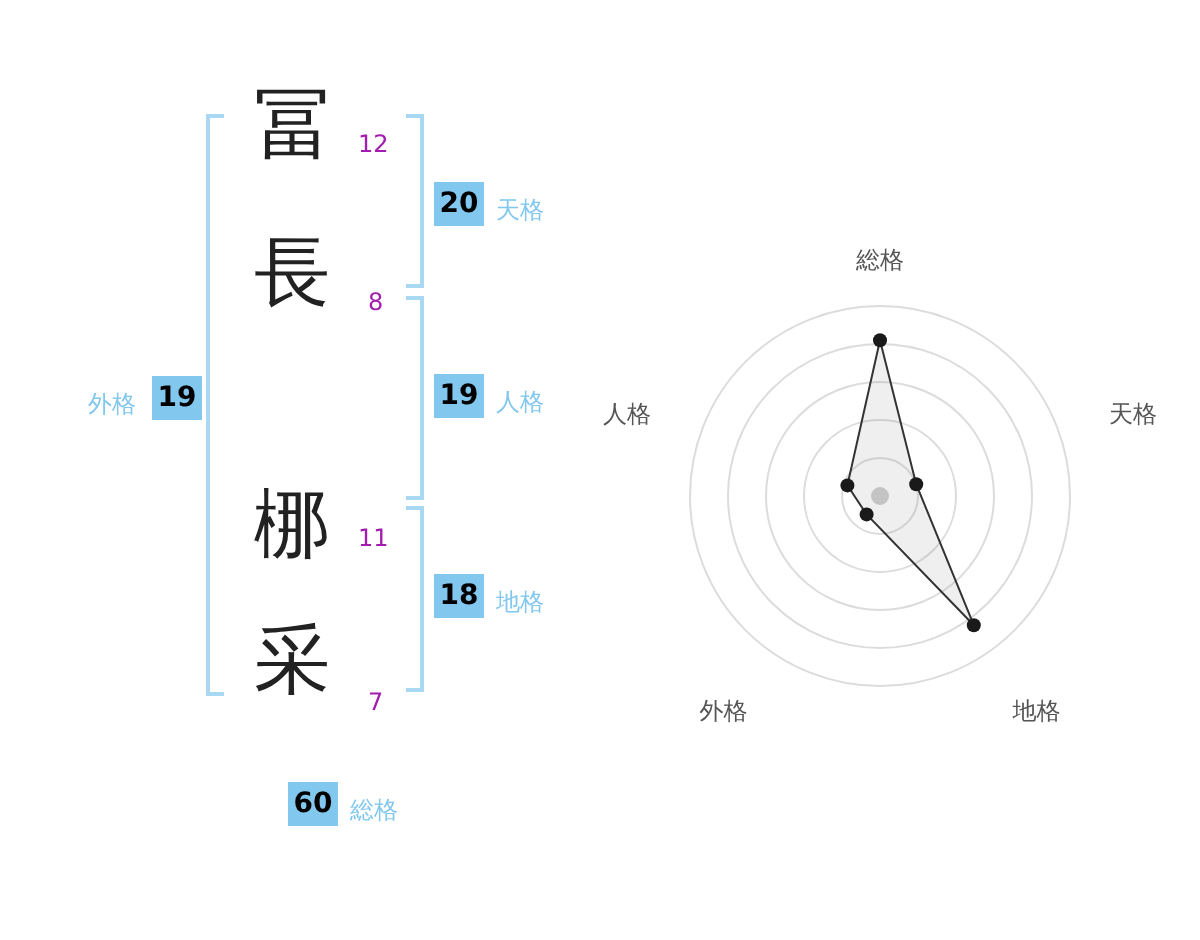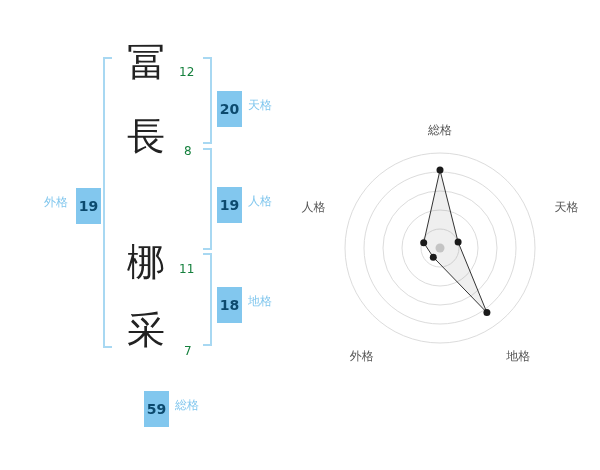--- a/index.html
+++ b/index.html
@@ -8,36 +8,36 @@
   .page { position:relative; width:600px; height:470px; background:#fff; overflow:hidden; }
 
   
   .kanji { position:absolute; width:44px; text-align:center; font-size:38px;
            line-height:40px; color:#222; }
   .k1 { left:124px; top:42px; }
   .k2 { left:124px; top:116px; }
   .k3 { left:124px; top:242px; }
   .k4 { left:124px; top:310px; }
 
-  .strokes { position:absolute; font-size:12px; color:#15803d; }
+  .strokes { position:absolute; font-size:12px; color:#a21caf; }
   .s1 { left:179px; top:65px; }
   .s2 { left:184px; top:144px; }
   .s3 { left:179px; top:262px;text-align:right; }
   .s4 { left:184px; top:344px; }
 
   .bracket { position:absolute; width:9px; }
   .br-right { left:203px; border:2px solid var(--bracket-blue,#A8D8F2); border-left:none; }
   .br-left  { left:103px; border:2px solid var(--bracket-blue,#A8D8F2); border-right:none; }
   .bt { top:57px;  height:87px; }
   .bj { top:148px; height:102px; }
   .bc { top:253px; height:93px; }
   .bg-gai { top:57px; height:291px; }
 
-  .badge { position:absolute; width:25px; height:36px;
-           background:var(--badge-blue,#82C7EE); color:#0c4a6e;
+  .badge { position:absolute; width:25px; height:22px;
+           background:var(--badge-blue,#82C7EE); color:#000000;
            font-size:14px; font-weight:bold;
            display:flex; align-items:center; justify-content:center; }
   .b-ten { left:217px; top:91px; }
   .b-jin { left:217px; top:187px; }
   .b-chi { left:217px; top:287px; }
   .b-gai { left:76px;  top:188px; }
   .b-sou { left:144px; top:391px; }
 
   .badge-label { position:absolute; font-size:12px; color:var(--badge-blue,#82C7EE); }
   .l-ten { left:248px; top:97px; }
@@ -72,21 +72,21 @@
 
   <div class="badge b-jin">19</div>
   <div class="badge-label l-jin">人格</div>
 
   <div class="badge b-chi">18</div>
   <div class="badge-label l-chi">地格</div>
 
   <div class="badge-label l-gai">外格</div>
   <div class="badge b-gai">19</div>
 
-  <div class="badge b-sou">59</div>
+  <div class="badge b-sou">60</div>
   <div class="badge-label l-sou">総格</div>
 
   <svg id="radar" width="310" height="280">
       <circle cx="150" cy="133" r="95" fill="#ffffff" stroke="#DCDCDC" stroke-width="1"></circle>
       <circle cx="150" cy="133" r="76" fill="#ffffff" stroke="#DCDCDC" stroke-width="1"></circle>
       <circle cx="150" cy="133" r="57" fill="#ffffff" stroke="#DCDCDC" stroke-width="1"></circle>
       <circle cx="150" cy="133" r="38" fill="#ffffff" stroke="#DCDCDC" stroke-width="1"></circle>
       <circle cx="150" cy="133" r="19" fill="#ffffff" stroke="#DCDCDC" stroke-width="1"></circle>
       <polygon points="150.0,55.1 168.1,127.1 196.9,197.6 143.3,142.2 133.7,127.7" fill="rgba(120,120,120,0.12)" stroke="#333333" stroke-width="1"></polygon>
       <circle cx="150" cy="133" r="4.5" fill="#C4C4C4"></circle>

